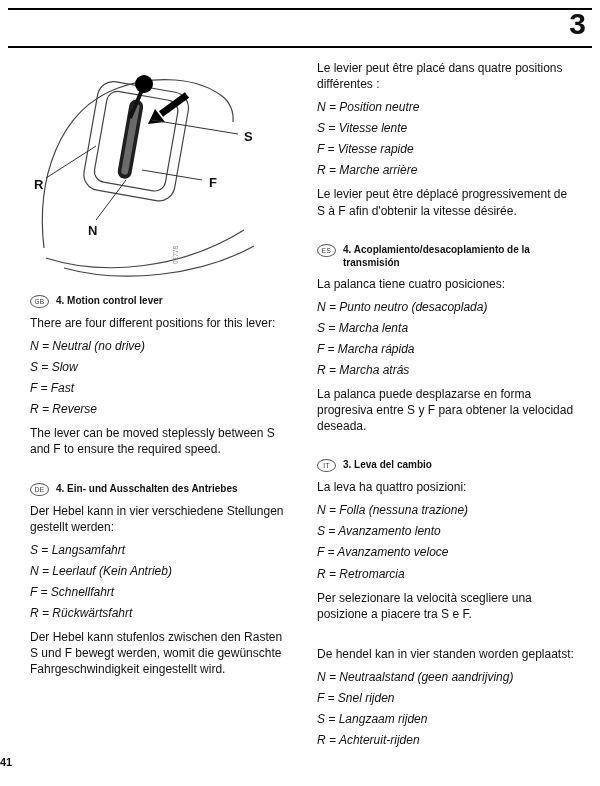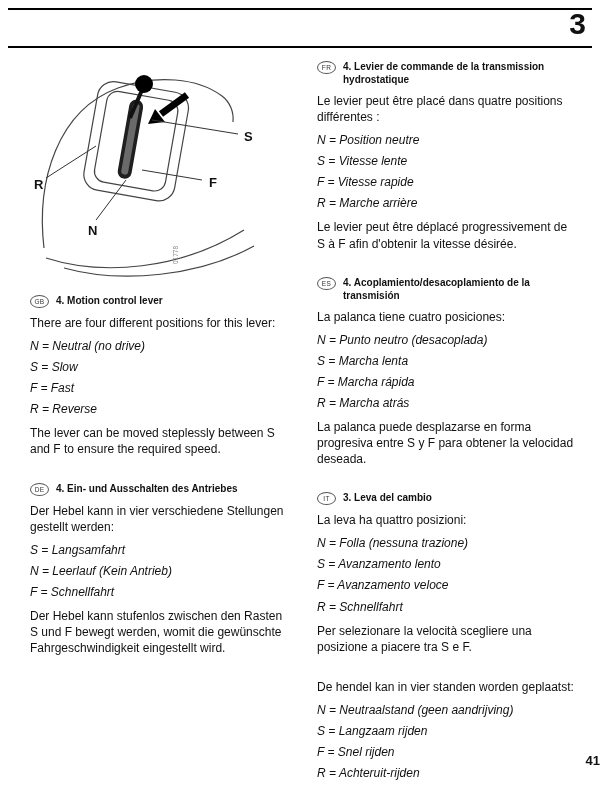--- a/index.html
+++ b/index.html
@@ -30,21 +30,21 @@
     font-size:6.5px;letter-spacing:.3px;color:#333;
   }
   .sec-title{margin:0;font-size:10px;font-weight:700;line-height:1.3;}
   .body-text{font-size:12px;line-height:1.34;}
   .intro{margin:0 0 7px 0;}
   .positions{margin:0 0 8px 0;font-style:italic;}
   .pos{margin:5px 0;}
   .outro{margin:7px 0 0 0;}
   .page-number{
     position:absolute;bottom:18px;left:0;width:100%;
-    text-align:right;font-size:13px;font-weight:700;
+    text-align:left;font-size:11px;font-weight:700;
   }
   svg .leader{stroke:#333;stroke-width:1;}
   svg .outline{stroke:#444;stroke-width:1.2;fill:none;}
   svg .label{font-size:13px;font-weight:700;fill:#111;font-family:"Liberation Sans",sans-serif;}
 </style>
 </head>
 <body>
 
 <div class="page">
 
@@ -109,33 +109,30 @@
       <div class="section">
         <div class="sec-head">
           <span class="lang-code">DE</span>
           <h3 class="sec-title">4. Ein- und Ausschalten des Antriebes</h3>
         </div>
         <p class="body-text intro">Der Hebel kann in vier verschiedene Stellungen gestellt werden:</p>
         <div class="positions">
           <div class="body-text pos">S = Langsamfahrt</div>
           <div class="body-text pos">N = Leerlauf (Kein Antrieb)</div>
           <div class="body-text pos">F = Schnellfahrt</div>
+          <div class="body-text pos">R = Rückwärtsfahrt</div>
         </div>
         <p class="body-text outro">Der Hebel kann stufenlos zwischen den Rasten S und F bewegt werden, womit die gewünschte Fahrgeschwindigkeit eingestellt wird.</p>
       </div>
 
     </div>
 
     <div class="col">
 
       <div class="section">
-        <div class="sec-head">
-          <span class="lang-code">FR</span>
-          <h3 class="sec-title">4. Levier de commande de la transmission hydrostatique</h3>
-        </div>
         <p class="body-text intro">Le levier peut être placé dans quatre positions différentes :</p>
         <div class="positions">
           <div class="body-text pos">N = Position neutre</div>
           <div class="body-text pos">S = Vitesse lente</div>
           <div class="body-text pos">F = Vitesse rapide</div>
           <div class="body-text pos">R = Marche arrière</div>
         </div>
         <p class="body-text outro">Le levier peut être déplacé progressivement de S à F afin d'obtenir la vitesse désirée.</p>
       </div>
 
@@ -157,31 +154,31 @@
       <div class="section">
         <div class="sec-head">
           <span class="lang-code">IT</span>
           <h3 class="sec-title">3. Leva del cambio</h3>
         </div>
         <p class="body-text intro">La leva ha quattro posizioni:</p>
         <div class="positions">
           <div class="body-text pos">N = Folla (nessuna trazione)</div>
           <div class="body-text pos">S = Avanzamento lento</div>
           <div class="body-text pos">F = Avanzamento veloce</div>
-          <div class="body-text pos">R = Schnellfahrt</div>
+          <div class="body-text pos">R = Retromarcia</div>
         </div>
         <p class="body-text outro">Per selezionare la velocità scegliere una posizione a piacere tra S e F.</p>
       </div>
 
       <div class="section">
         <p class="body-text intro">De hendel kan in vier standen worden geplaatst:</p>
         <div class="positions">
           <div class="body-text pos">N = Neutraalstand (geen aandrijving)</div>
+          <div class="body-text pos">F = Snel rijden</div>
           <div class="body-text pos">S = Langzaam rijden</div>
-          <div class="body-text pos">F = Snel rijden</div>
           <div class="body-text pos">R = Achteruit-rijden</div>
         </div>
       </div>
 
     </div>
   </div>
 
   <div class="page-number">41</div>
 
 </div>

